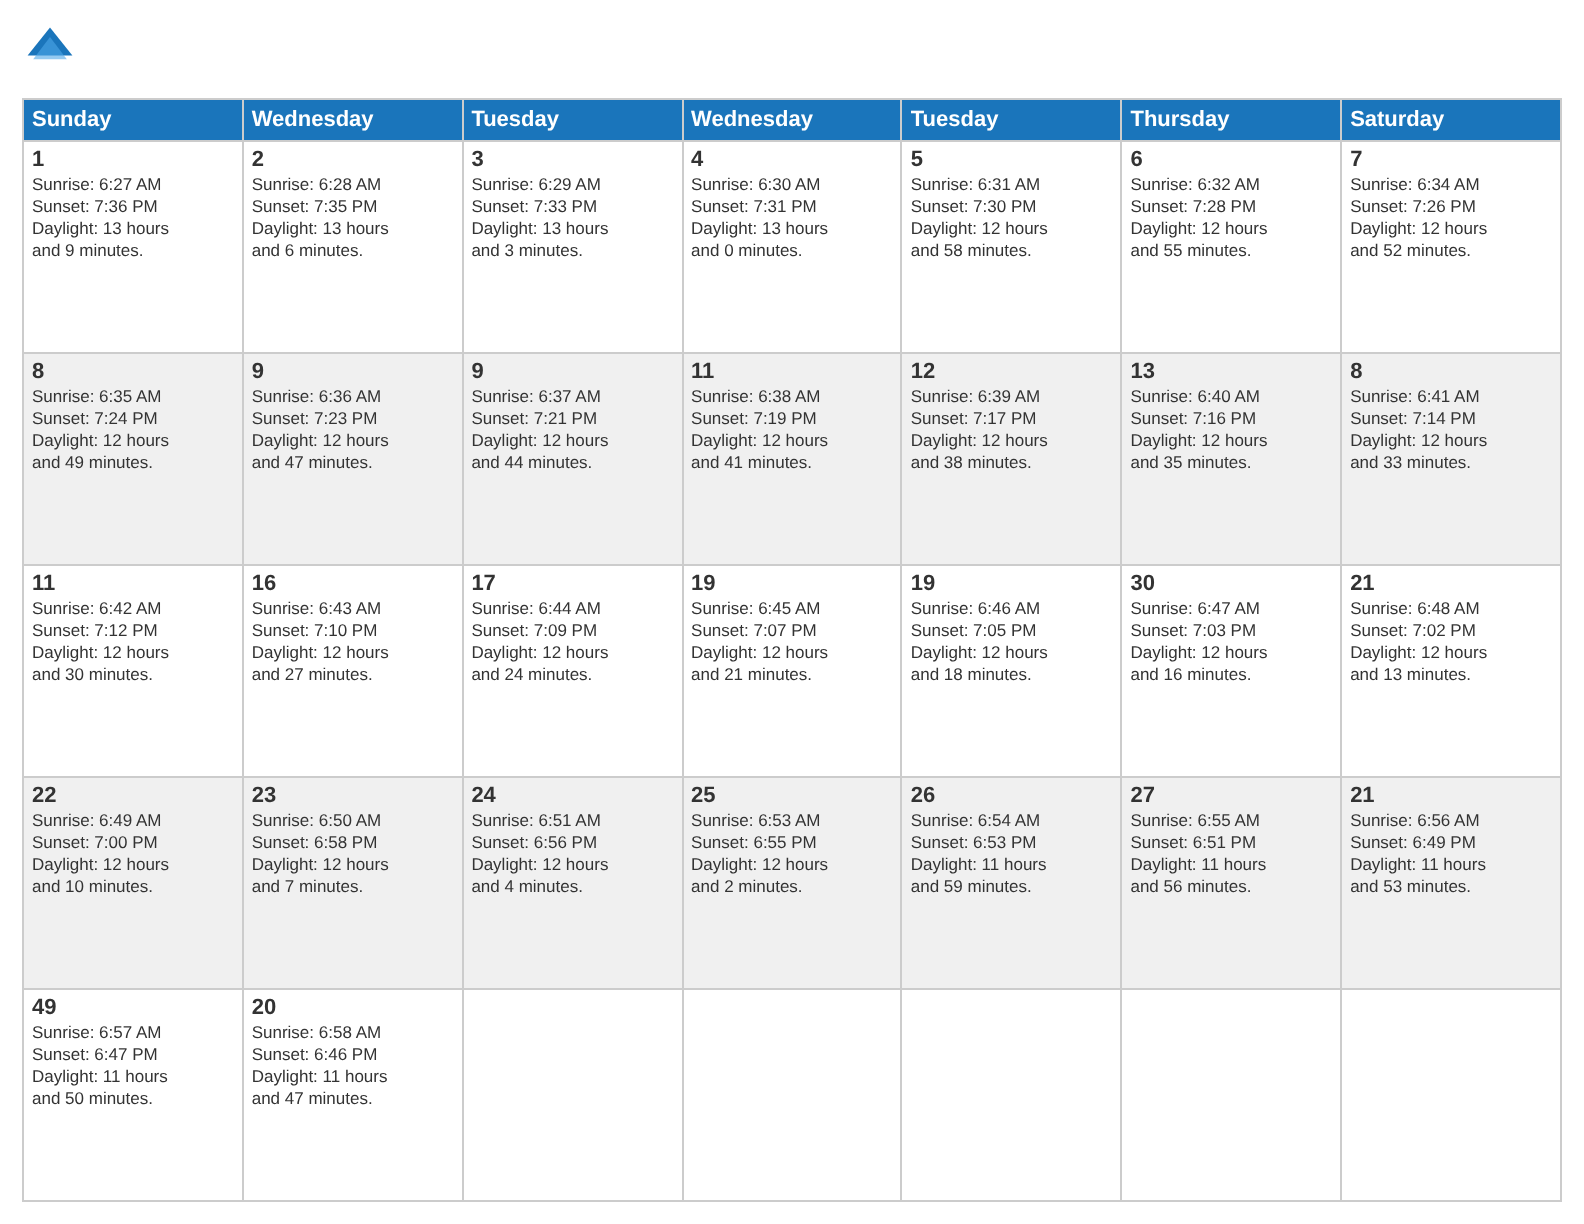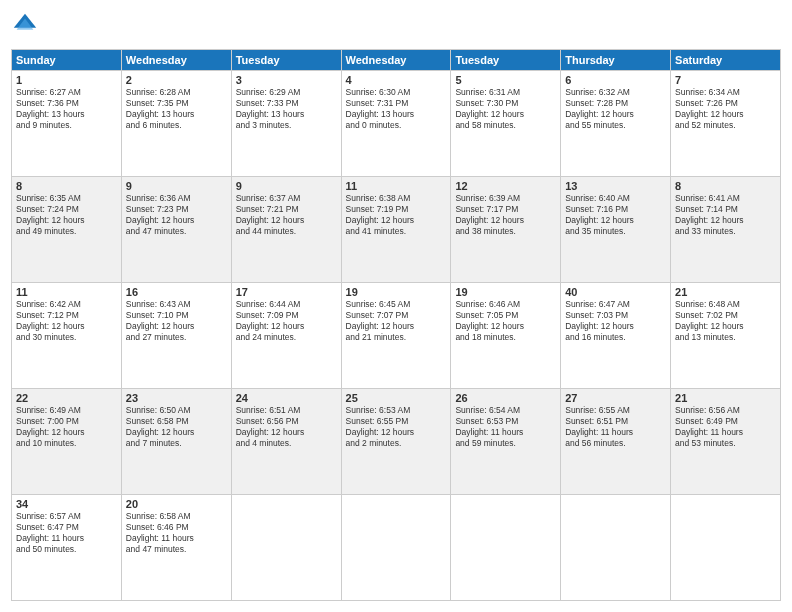--- a/index.html
+++ b/index.html
@@ -210,21 +210,21 @@
           </td>
           <td>
             <span class="day-num">19</span>
             <div class="cell-text">Sunrise: 6:45 AM<br>Sunset: 7:07 PM<br>Daylight: 12 hours<br>and 21 minutes.</div>
           </td>
           <td>
             <span class="day-num">19</span>
             <div class="cell-text">Sunrise: 6:46 AM<br>Sunset: 7:05 PM<br>Daylight: 12 hours<br>and 18 minutes.</div>
           </td>
           <td>
-            <span class="day-num">40</span>
+            <span class="day-num">30</span>
             <div class="cell-text">Sunrise: 6:47 AM<br>Sunset: 7:03 PM<br>Daylight: 12 hours<br>and 16 minutes.</div>
           </td>
           <td>
             <span class="day-num">21</span>
             <div class="cell-text">Sunrise: 6:48 AM<br>Sunset: 7:02 PM<br>Daylight: 12 hours<br>and 13 minutes.</div>
           </td>
         </tr>
         <tr class="row-even">
           <td>
             <span class="day-num">22</span>
@@ -250,21 +250,21 @@
             <span class="day-num">27</span>
             <div class="cell-text">Sunrise: 6:55 AM<br>Sunset: 6:51 PM<br>Daylight: 11 hours<br>and 56 minutes.</div>
           </td>
           <td>
             <span class="day-num">21</span>
             <div class="cell-text">Sunrise: 6:56 AM<br>Sunset: 6:49 PM<br>Daylight: 11 hours<br>and 53 minutes.</div>
           </td>
         </tr>
         <tr class="row-odd">
           <td>
-            <span class="day-num">34</span>
+            <span class="day-num">49</span>
             <div class="cell-text">Sunrise: 6:57 AM<br>Sunset: 6:47 PM<br>Daylight: 11 hours<br>and 50 minutes.</div>
           </td>
           <td>
             <span class="day-num">20</span>
             <div class="cell-text">Sunrise: 6:58 AM<br>Sunset: 6:46 PM<br>Daylight: 11 hours<br>and 47 minutes.</div>
           </td>
           <td class="empty-cell"></td>
           <td class="empty-cell"></td>
           <td class="empty-cell"></td>
           <td class="empty-cell"></td>

